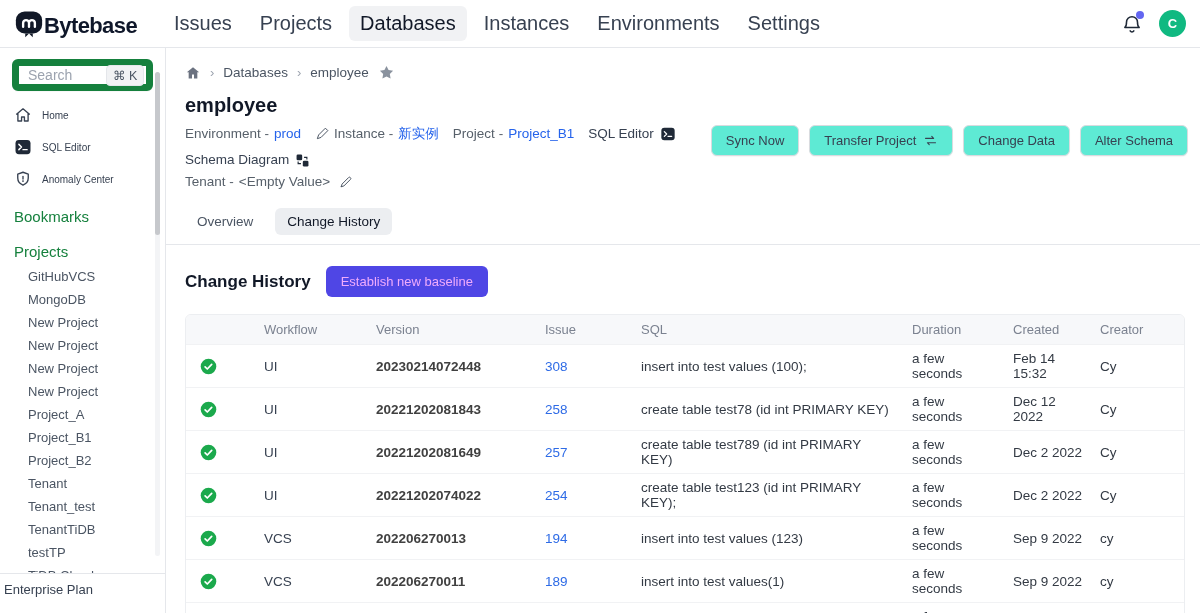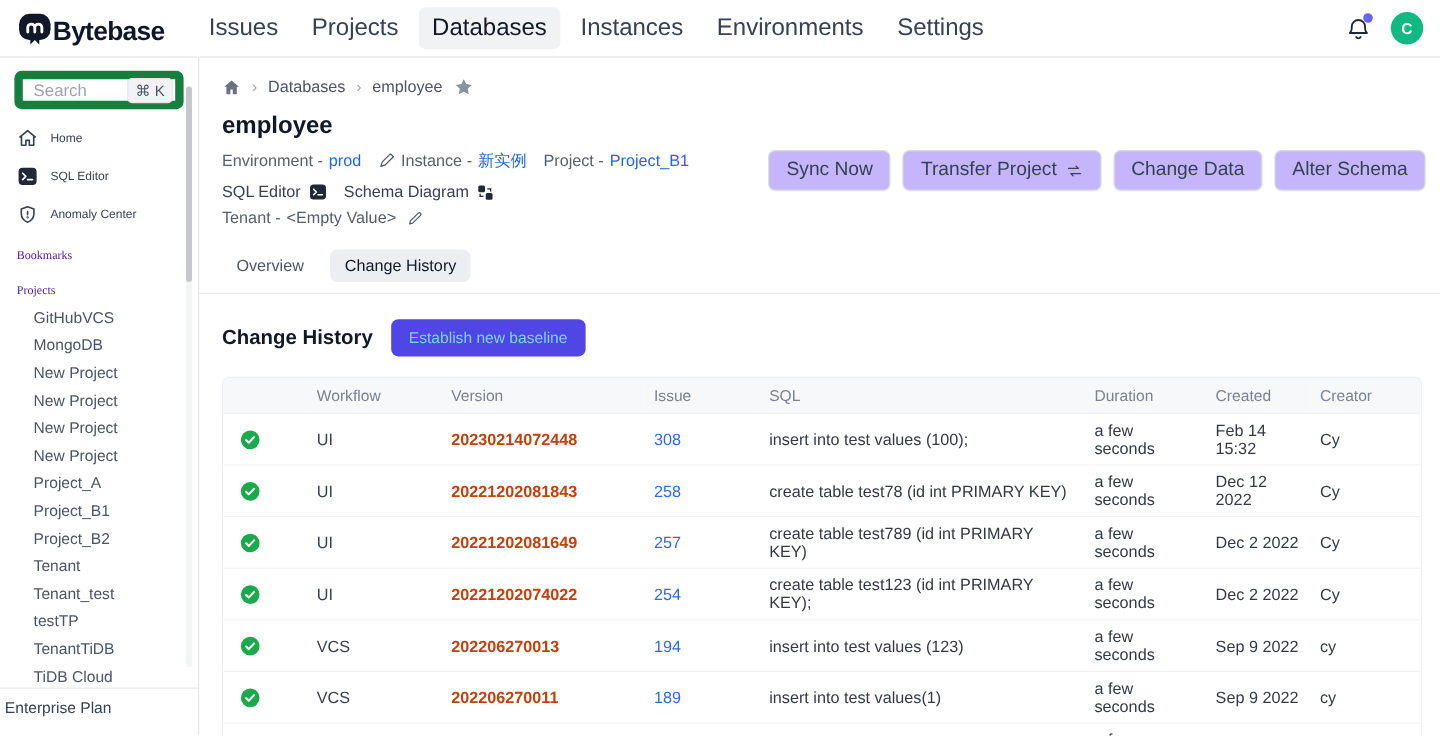--- a/index.html
+++ b/index.html
@@ -30,21 +30,21 @@
   .search-box { margin:11px 12px 8px 12px; height:32px; border:7px solid #15803d;
     border-radius:6px; display:flex; align-items:center; padding:0 6px 0 9px;
     box-shadow:0 1px 1px rgba(0,0,0,.03); background:#fff; }
   .search-box input { border:none; outline:none; width:78px; font-size:14px;
     font-family:inherit; color:#374151; background:transparent; }
   .search-box input::placeholder { color:#9ca3af; }
   .kbd { margin-left:auto; font-size:12.5px; color:#4b5563; background:#f1f2f4;
     border:1px solid #e4e6ea; border-radius:4px; padding:2px 6px; white-space:nowrap; }
   .side-link { display:flex; align-items:center; gap:10px; padding:7px 14px;
     font-size:10px; color:#374151; cursor:pointer; }
-  .side-label { padding:13px 14px 5px 14px; font-size:10px; color:#4c1d95;font-family:Liberation Serif, serif; }
+  .side-label { padding:13px 14px 5px 14px; font-size:15px; color:#15803d; }
   .proj-item { padding:4px 14px 4px 28px; font-size:13px; color:#4b5563; cursor:pointer;
     white-space:nowrap; overflow:hidden; text-overflow:ellipsis; }
   .archive-row { margin-top:6px; border-top:1px solid #f1f2f4; padding-top:9px; }
   .side-footer { position:absolute; left:0; bottom:14px; width:100%; border-top:1px solid #e5e7eb;
     padding:8px 4px 2px 4px; font-size:13px; color:#374151; background:#fff; }
   .scroll-track { position:absolute; top:24px; right:5px; width:5px; height:484px;
     background:#f3f4f6; border-radius:3px; }
   .scroll-thumb { position:absolute; top:0; right:0; width:5px; height:163px;
     background:#c6c8cc; border-radius:3px; cursor:grab; }
 
@@ -55,42 +55,42 @@
   .crumb-sep { color:#9ca3af; font-size:13px; }
   .page-title { font-size:20px; font-weight:700; color:#111827; padding:13px 15px 0 19px; }
   .head-flex { display:flex; align-items:flex-start; justify-content:space-between;
     padding:6px 12px 0 19px; }
   .meta-block { font-size:13.5px; color:#57606a; line-height:22px; }
   .meta-line { display:flex; align-items:center; flex-wrap:wrap; gap:4px 14px; }
   .meta-pair { display:flex; align-items:center; gap:5px; }
   .blue-link { color:#2563eb; cursor:pointer; }
   .meta-action { display:flex; align-items:center; gap:6px; color:#374151; cursor:pointer; }
   .actions { display:flex; gap:10px; margin-top:2px; }
-  .btn { display:flex; align-items:center; gap:7px; background:#c4b5fd; border:1px solid #d9dbdf;
-    border-radius:6px; padding:7px 14px; font-size:16px; color:#374151; cursor:pointer;
+  .btn { display:flex; gap:7px; background:#5eead4; border:1px solid #d9dbdf;
+    border-radius:6px; padding:7px 14px; font-size:13px; color:#374151; cursor:pointer;
     box-shadow:0 1px 1px rgba(0,0,0,.04); white-space:nowrap; font-family:inherit; }
   .tabs { display:flex; gap:10px; padding:15px 15px 9px 19px; }
   .tab { font-size:13.5px; color:#4b5563; padding:6px 12px; border-radius:6px; cursor:pointer; }
   .tab.active { background:#eceef1; color:#111827; }
 
   
   .section { padding:21px 15px 0 19px; }
   .section-head { display:flex; align-items:center; gap:15px; }
   .section-title { font-size:17px; font-weight:700; color:#111827; }
-  .primary-btn { background:#4f46e5; color:#7dd3fc; border:none; border-radius:6px;
+  .primary-btn { background:#4f46e5; color:#f0abfc; border:none; border-radius:6px;
     padding:8px 15px; font-size:13px; font-weight:500; cursor:pointer; font-family:inherit; }
   .tbl-wrap { margin-top:17px; border:1px solid #eceef1; border-radius:6px; overflow:hidden; }
   table { width:100%; border-collapse:collapse; table-layout:fixed; }
   thead th { background:#f7f8fa; font-weight:400; font-size:13px; color:#7b8290;
     text-align:left; padding:7px 8px; }
   tbody td { font-size:13.5px; color:#374151; padding:6px 8px; border-top:1px solid #f1f2f4; }
   tbody tr { cursor:pointer; background:#fff; }
   td.c-status, th.c-status { padding-left:14px; }
   td.c-workflow { font-weight:500; }
-  td.c-version { font-weight:600; color:#c2410c; }
+  td.c-version { font-weight:600; color:#404040; }
   td.c-issue a { color:#2e6be6; text-decoration:none; font-weight:500; cursor:pointer; }
   td.c-sql, td.c-duration, td.c-created, td.c-creator { font-weight:500; color:#333a44; }
   .check { width:17px; height:17px; display:inline-block; vertical-align:middle; }
 
   svg.ic { display:block; }
 </style>
 </head>
 <body>
 
 <div class="topbar">
@@ -169,22 +169,22 @@
     <div class="proj-item">MongoDB</div>
     <div class="proj-item">New Project</div>
     <div class="proj-item">New Project</div>
     <div class="proj-item">New Project</div>
     <div class="proj-item">New Project</div>
     <div class="proj-item">Project_A</div>
     <div class="proj-item">Project_B1</div>
     <div class="proj-item">Project_B2</div>
     <div class="proj-item">Tenant</div>
     <div class="proj-item">Tenant_test</div>
+    <div class="proj-item">TenantTiDB</div>
     <div class="proj-item">testTP</div>
-    <div class="proj-item">TenantTiDB</div>
     <div class="proj-item">TiDB Cloud</div>
 
     <div class="side-link archive-row">
       
       
     </div>
 
     <div class="scroll-track">
       <div class="scroll-thumb"></div>
     </div>

